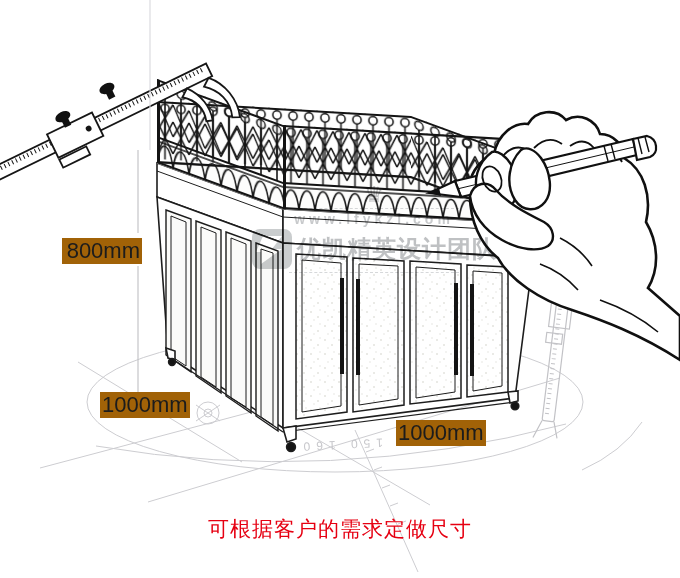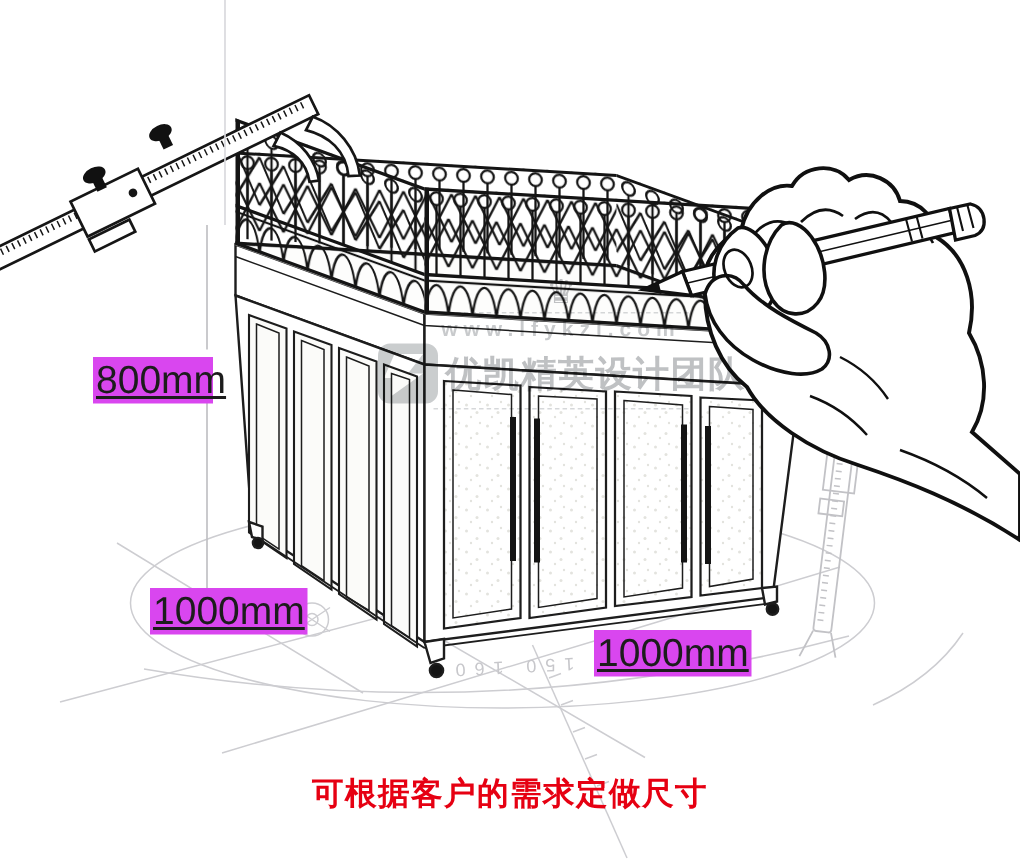--- a/index.html
+++ b/index.html
@@ -2,28 +2,27 @@
 <html><head>
 <meta charset="utf-8">
 <style>
   html,body{margin:0;padding:0;background:#fff;}
   #stage{
     position:relative;width:680px;height:578px;background:#ffffff;overflow:hidden;
     font-family:"Liberation Sans", sans-serif;
   }
   #art{position:absolute;left:0;top:0;}
   .dim-label{
-    position:absolute;color:#1c1c1c;font-size:26px;letter-spacing:0px;
-    background:#d946ef;padding:0 2px;white-space:nowrap;
+    position:absolute;color:#1c1c1c;font-size:22px;letter-spacing:0px;
+    background:#a16207;padding:0 2px;white-space:nowrap;
     font-family:"Liberation Sans", sans-serif;
-    text-decoration:underline;
   }
   #caption{
     position:absolute;left:0;right:0;top:515px;text-align:center;
-    color:#e60012;font-size:21px;font-weight:bold;letter-spacing:1px;
+    color:#e60012;font-size:21px;font-weight:normal;letter-spacing:1px;
     font-family:"Liberation Sans", sans-serif;
   }
   
   #watermark{
     position:absolute;left:256px;top:184px;width:236px;opacity:.55;
     mix-blend-mode:multiply;text-align:center;pointer-events:none;
   }
   #wm-crown{color:#8f9296;font-size:22px;line-height:22px;}
   .wm-dash{border-top:1px dashed #b4b7bb;width:170px;margin:2px auto;}
   #wm-row{display:flex;align-items:center;justify-content:center;gap:4px;margin-top:1px;}

